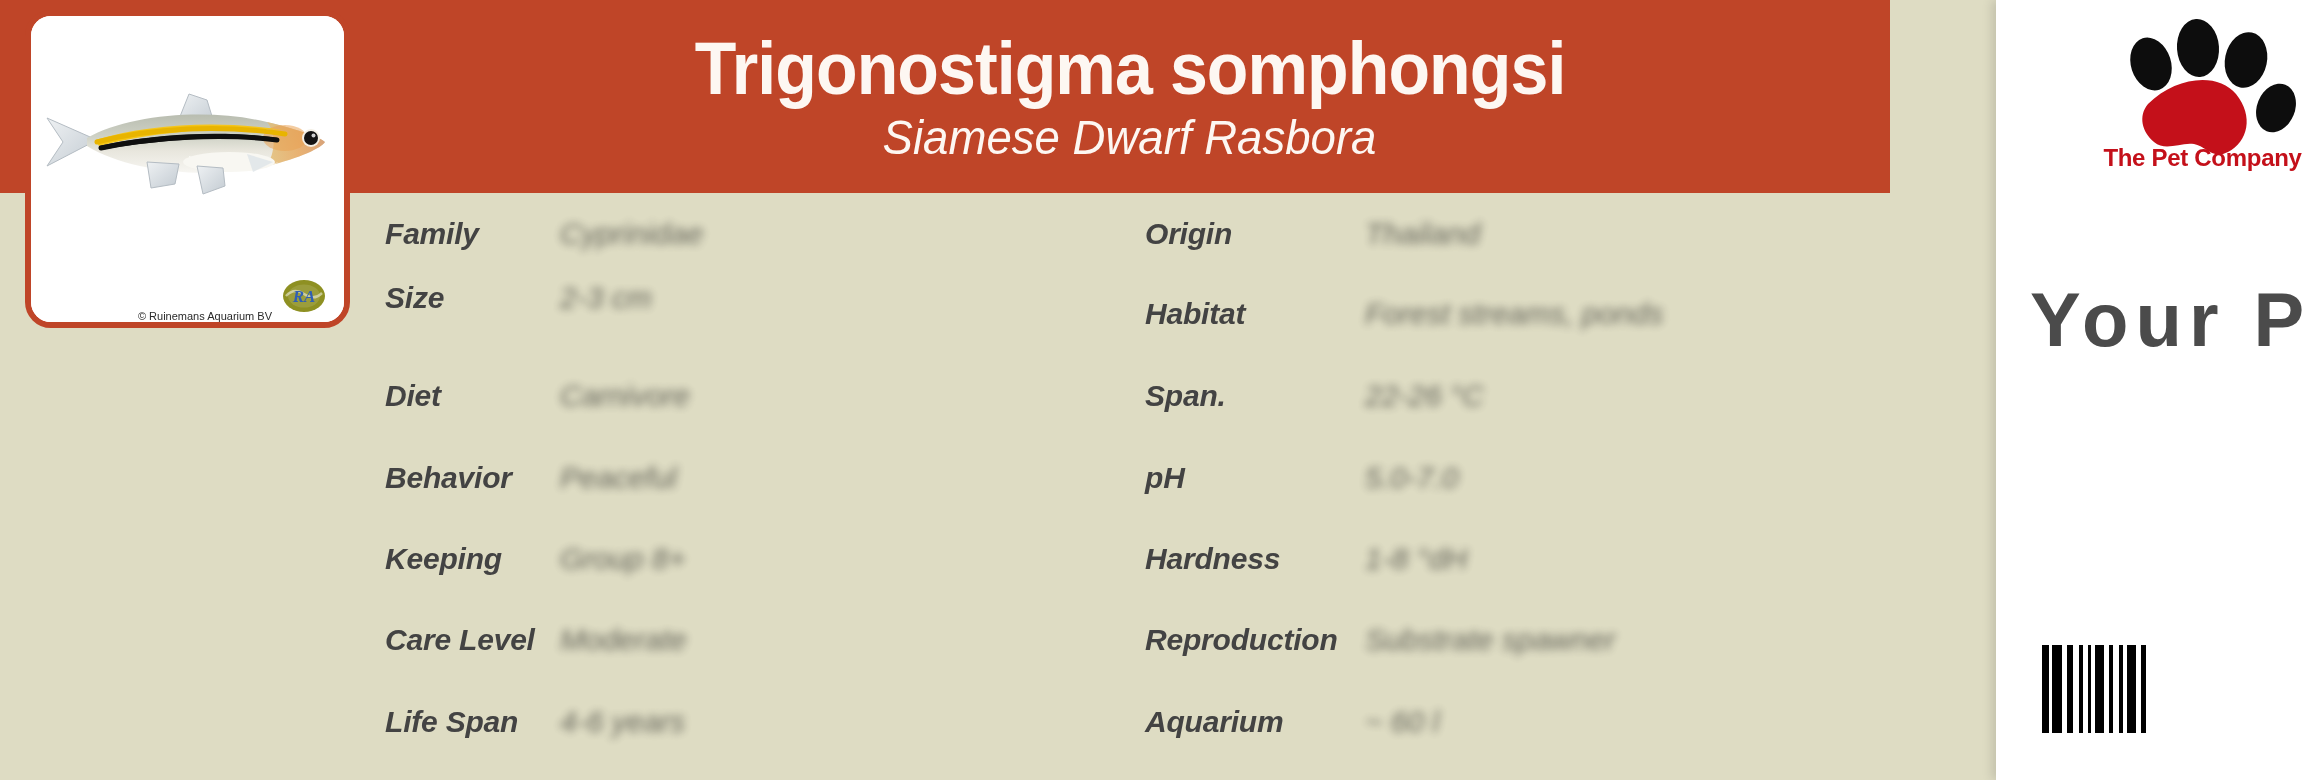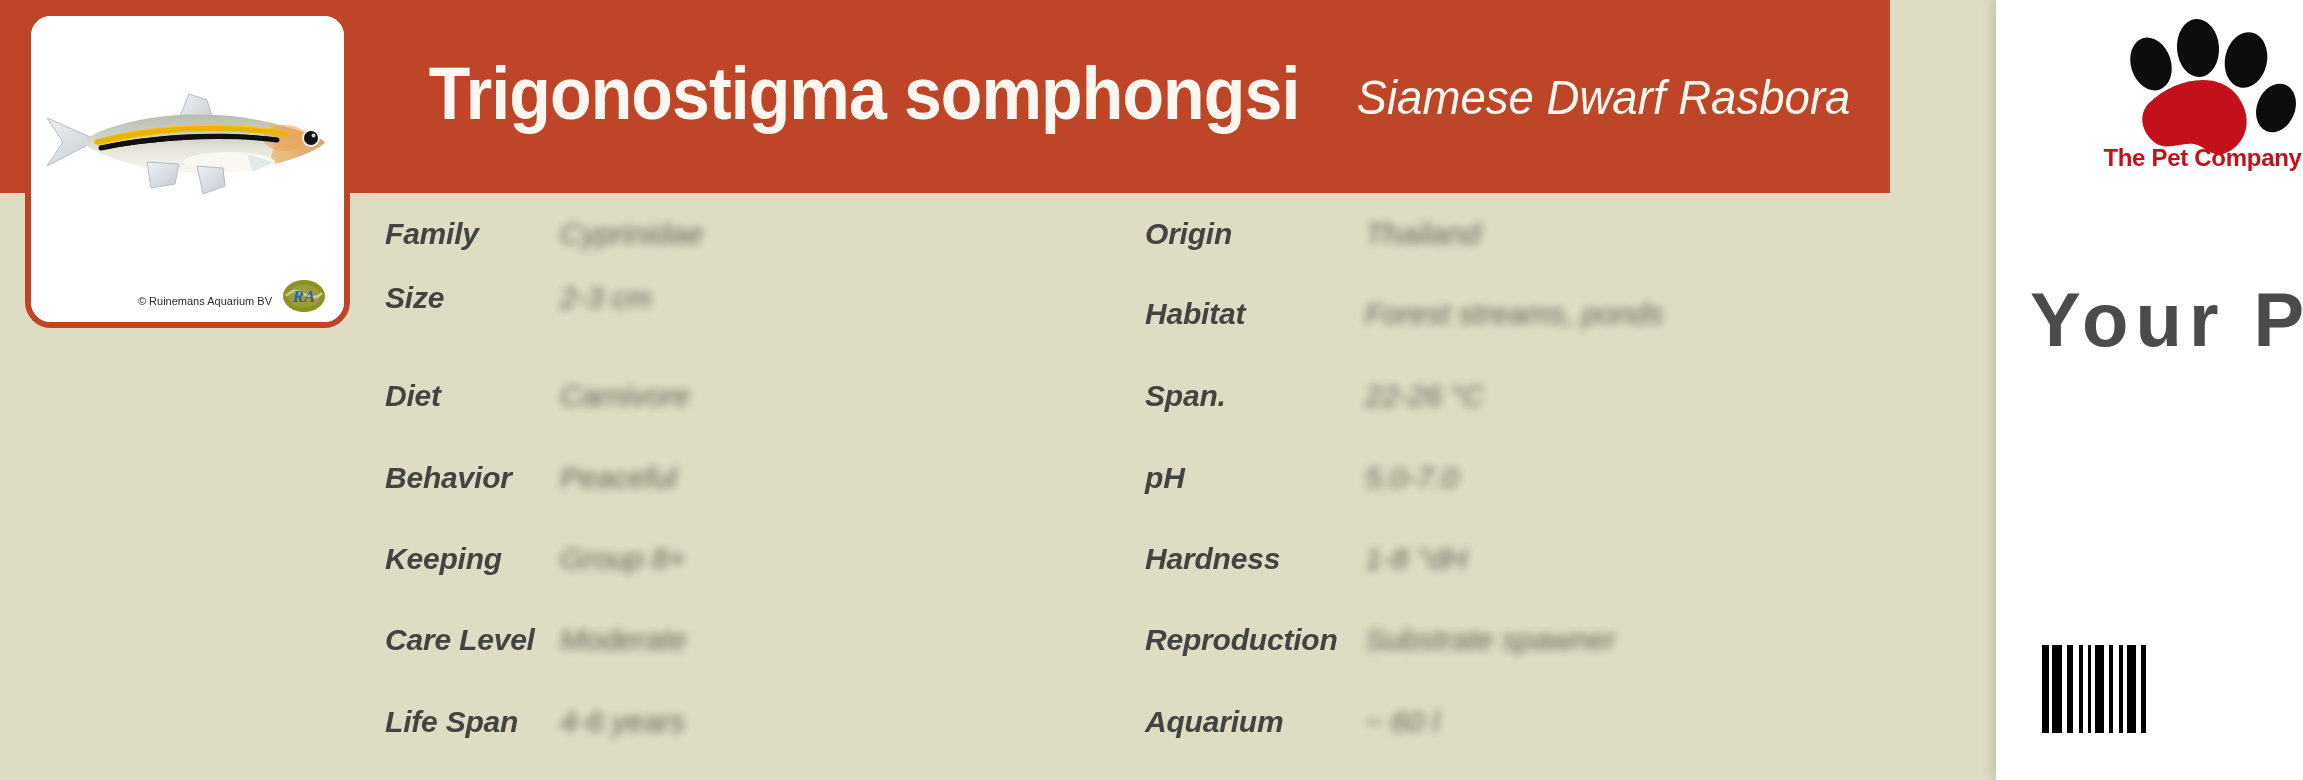--- a/index.html
+++ b/index.html
@@ -13,21 +13,21 @@
   
   #sheet{position:absolute;inset:0;width:2303px;height:780px;}
 
   
   .header-band{
     position:absolute;left:0;top:0;width:1890px;height:193px;
     background:#bf4528;
   }
   .title-wrap{
     position:absolute;left:370px;top:0;width:1520px;height:193px;
-    display:flex;flex-direction:row;align-items:center;justify-content:center;
+    display:flex;flex-direction:column;align-items:center;justify-content:center;
     text-align:center;
   }
   .species-name{
     color:#fdf7f2;
     font-family:"Liberation Sans Narrow","Liberation Sans",sans-serif;
     font-weight:bold;
     font-size:74px;
     line-height:74px;
     letter-spacing:-1px;
     transform:scaleX(0.92);
@@ -48,21 +48,21 @@
     position:absolute;left:25px;top:10px;width:325px;height:318px;
     background:#ffffff;
     border:6px solid #bf4528;
     border-radius:26px;
     box-sizing:border-box;
     overflow:hidden;
   }
   .photo-inner{position:absolute;inset:0;background:#fff;}
   .fish-svg{position:absolute;left:8px;top:62px;width:310px;height:130px;}
   .photo-credit{
-    position:absolute;right:72px;bottom:15px;
+    position:absolute;right:72px;bottom:0;
     font-size:11px;color:#2a2a2a;white-space:nowrap;
     font-family:"Liberation Sans",sans-serif;
   }
   .ra-logo{
     position:absolute;right:18px;bottom:6px;width:44px;height:40px;
   }
 
   
   .specs{
     position:absolute;left:370px;top:193px;width:1520px;height:587px;

